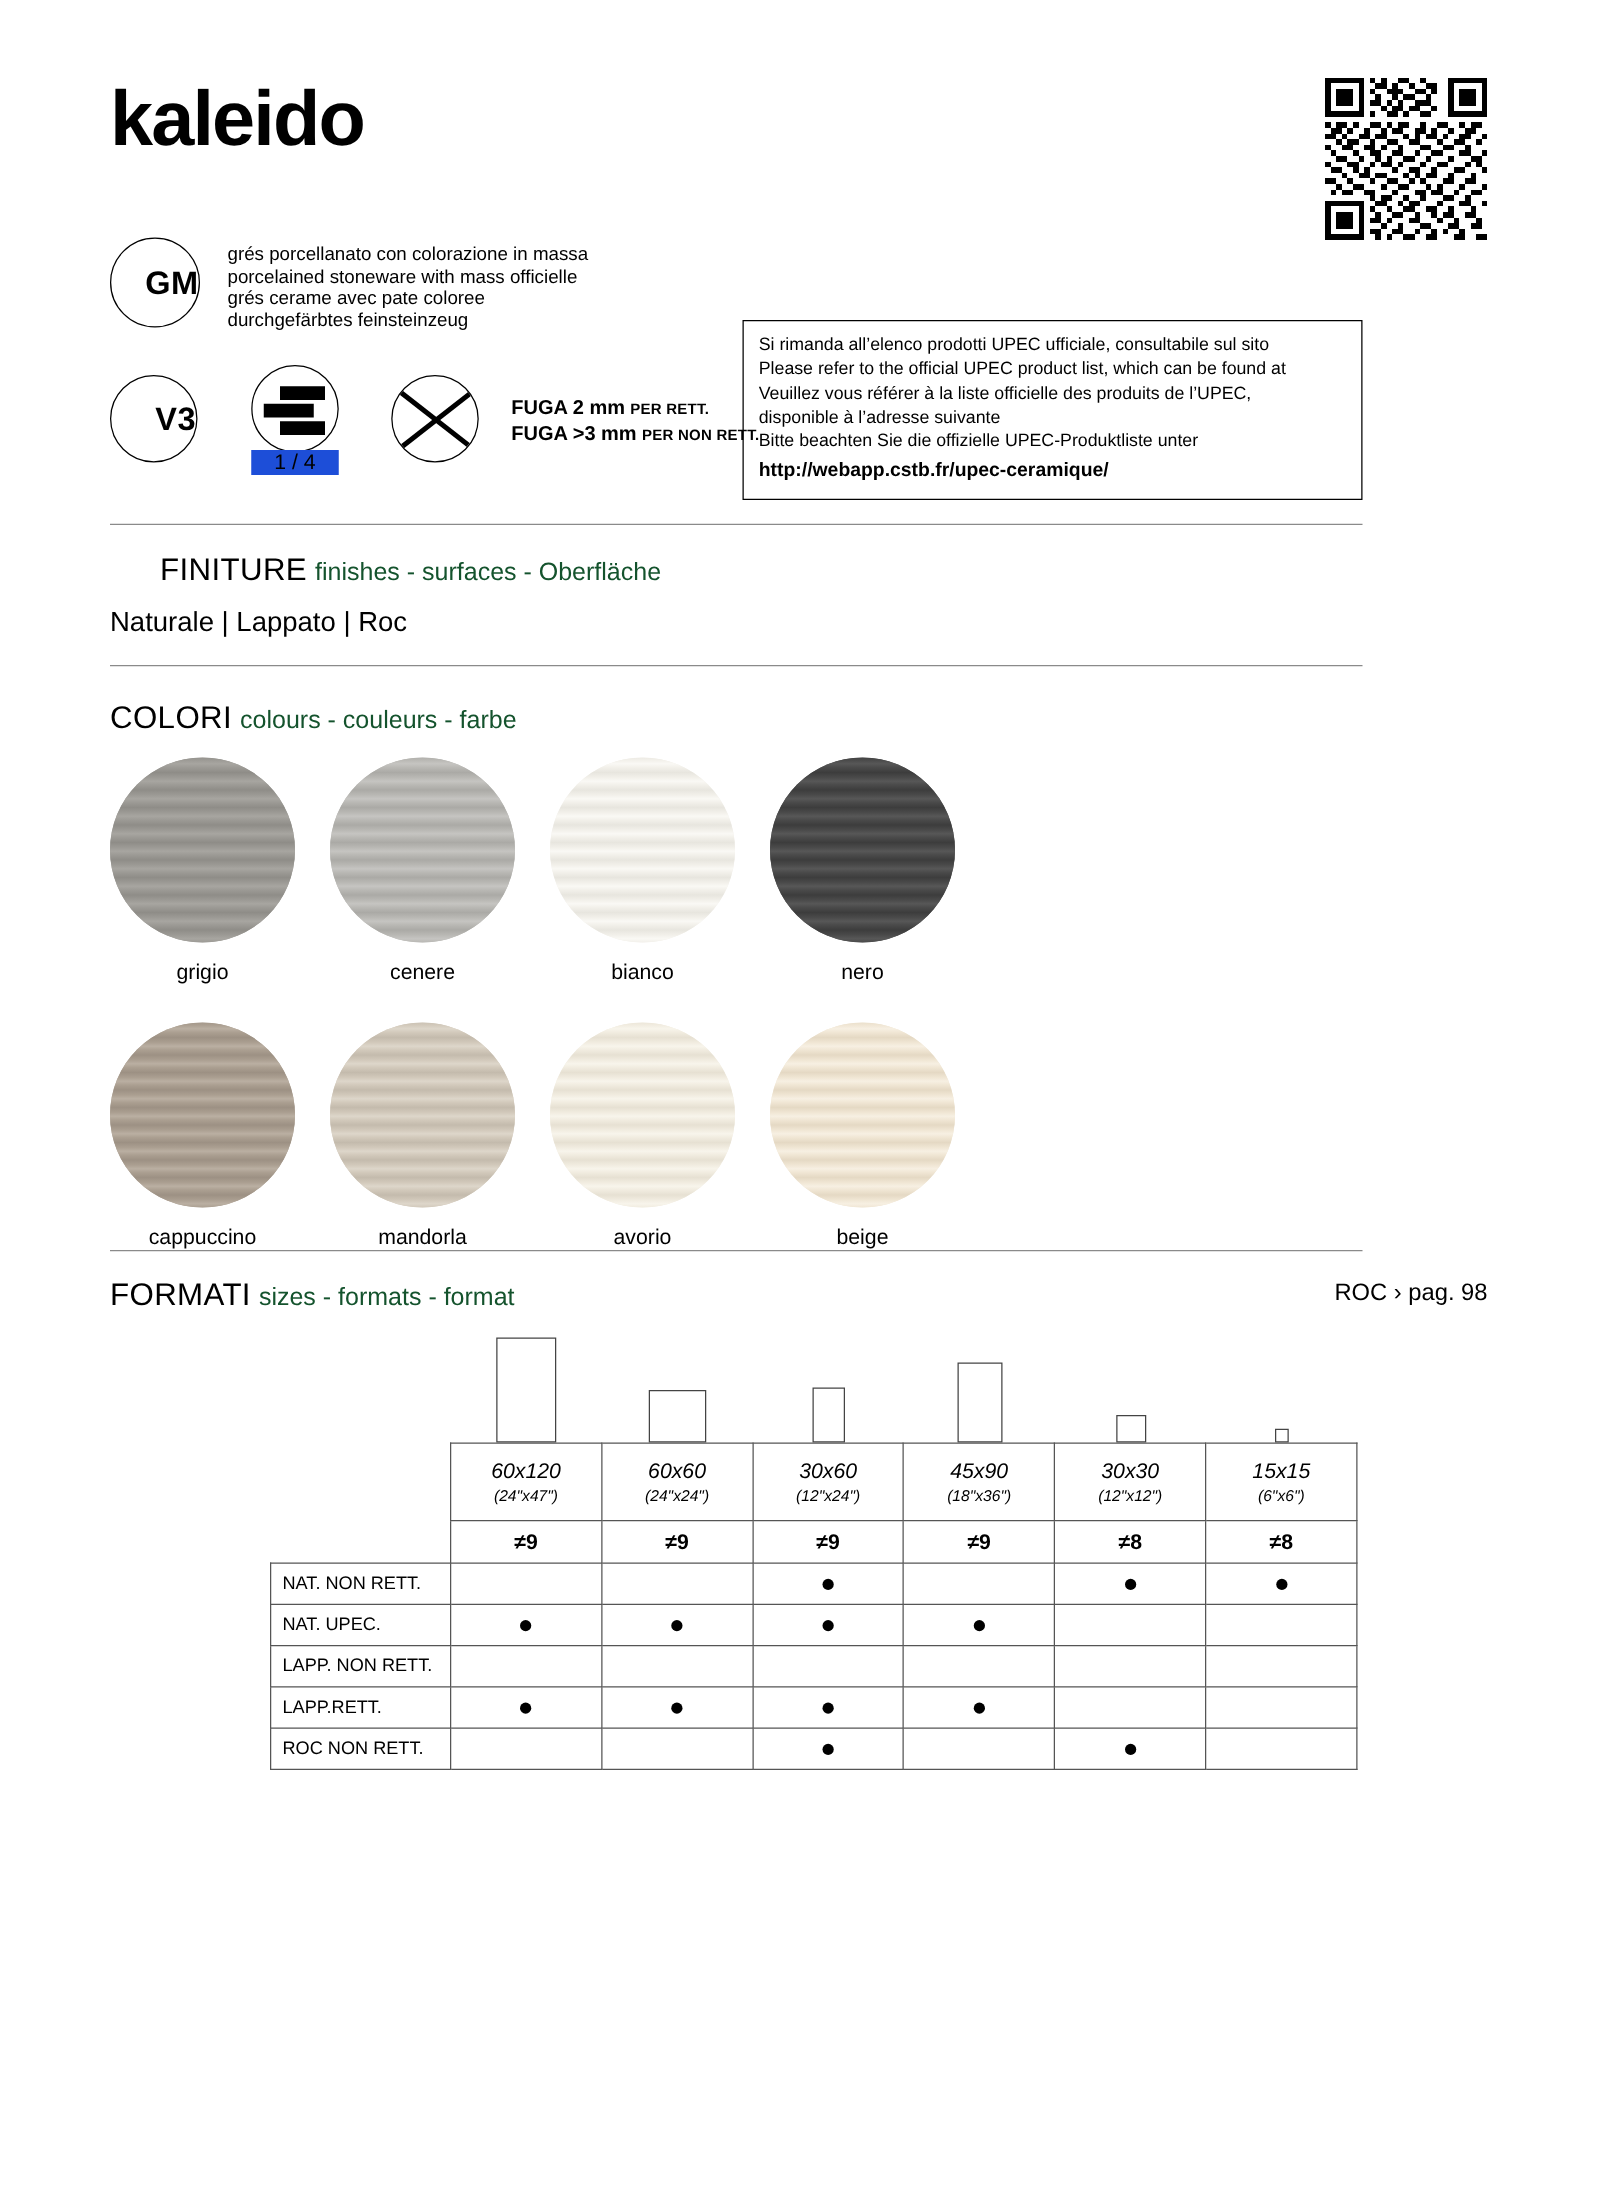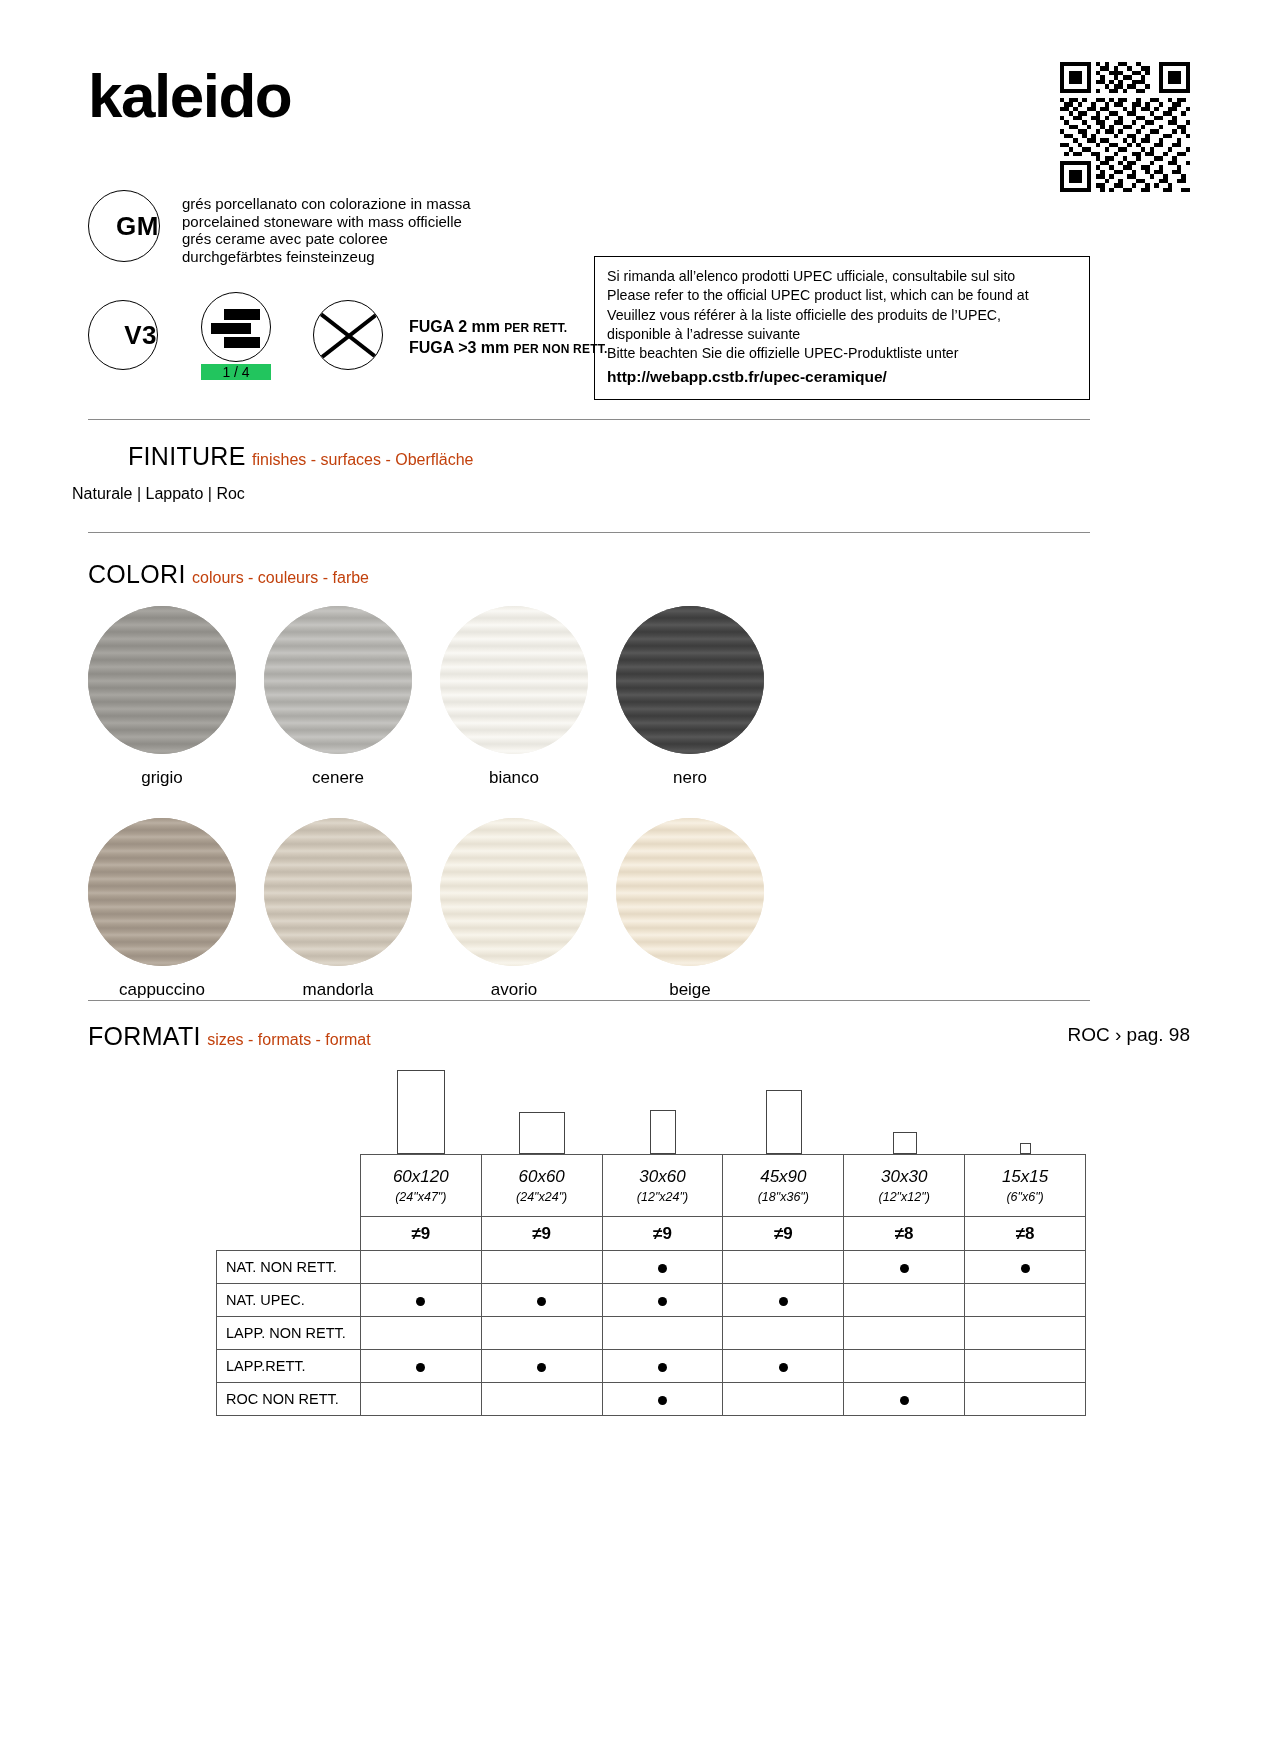--- a/index.html
+++ b/index.html
@@ -49,22 +49,22 @@
   .frac-circ {
     width: 70px; height: 70px; border: 1.6px solid #000; border-radius: 50%;
     position: relative; overflow: hidden;
   }
   .brick { position: absolute; background: #000; }
   .b1 { width: 36px; height: 11px; left: 22px; top: 16px; }
   .b2 { width: 40px; height: 11px; left: 9px; top: 30px; }
   .b3 { width: 36px; height: 11px; left: 22px; top: 44px; }
   .frac-label {
     position: absolute; bottom: -2px; left: 0; width: 70px;
-    text-align: center; font-size: 14px; font-weight: 500;
-    background: #22c55e;
+    text-align: center; font-size: 17px; font-weight: 500;
+    background: #1d4ed8;
     margin-top: 47px;
   }
   .cross-wrap { margin-left: 42px; width: 70px; height: 70px; position: relative; }
   .cross-circ {
     width: 70px; height: 70px; border: 1.6px solid #000; border-radius: 50%;
     position: relative; overflow: hidden;
   }
   .cross-circ .bar {
     position: absolute; left: -8px; top: 33px; width: 86px; height: 4px;
     background: #000; transform-origin: center;
@@ -84,22 +84,22 @@
     font-size: 14.2px; line-height: 1.36;
   }
   .upec .url { font-weight: 700; font-size: 15.5px; margin-top: 2px; }
 
   
   .rule { position: absolute; left: 88px; width: 1002px; height: 1px; background: #8a8a8a; }
 
   
   .sec-h { position: absolute; left: 88px; font-size: 23px; font-weight: 400; }
   .sec-h .big { font-size: 25px; letter-spacing: .3px; }
-  .sec-h .sub { font-size: 16px; color: #c2410c; }
-  .finiture-list { position: absolute; left: 72px; font-size: 16px; }
+  .sec-h .sub { font-size: 20px; color: #14532d; }
+  .finiture-list { position: absolute; left: 88px; font-size: 22px; }
 
   .roc-ref {
     position: absolute; right: 88px; font-size: 19px; font-weight: 500;
   }
 
   
   .swatch-grid { position: absolute; left: 88px; top: 606px; width: 1002px; }
   .sw-row { display: flex; gap: 0; }
   .sw-cell { width: 176px; margin-right: 0; }
   .sw-cell + .sw-cell { margin-left: 0; }

